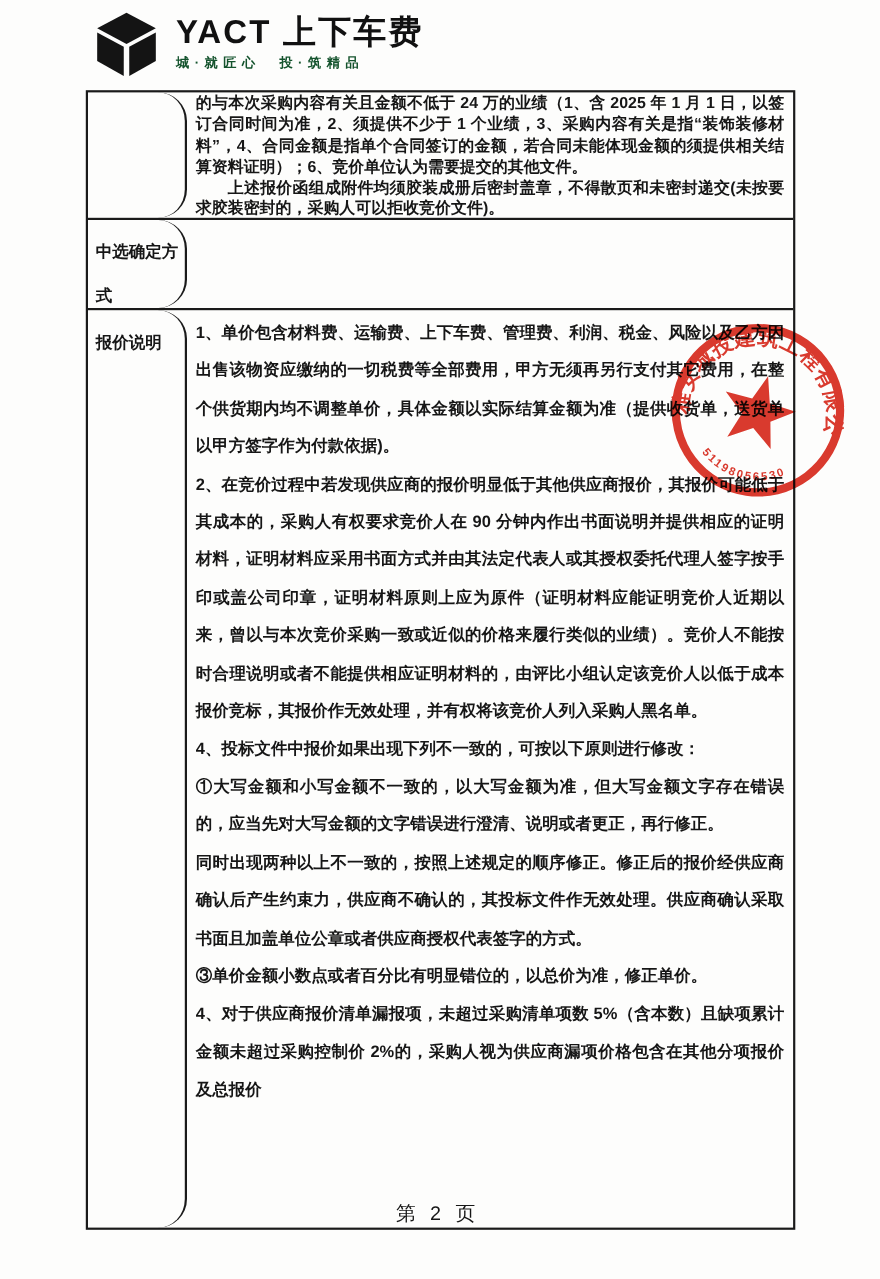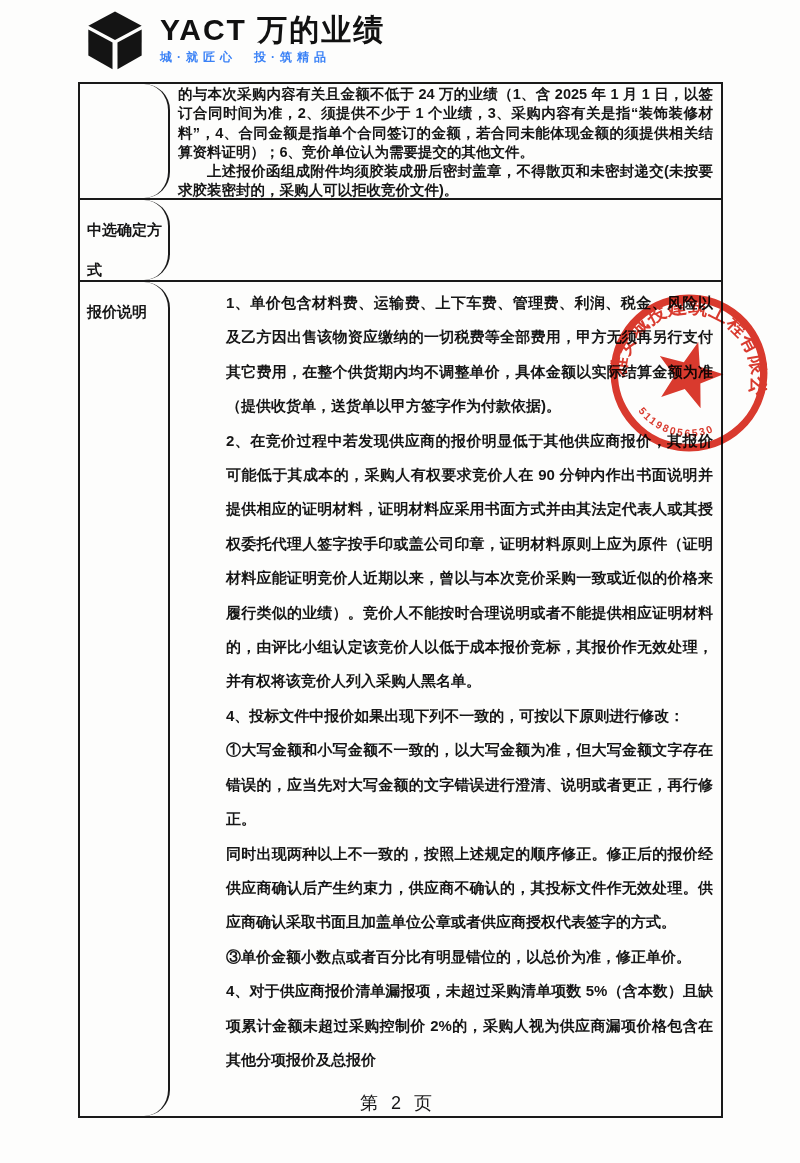--- a/index.html
+++ b/index.html
@@ -17,21 +17,21 @@
   .letterhead { position:absolute; left:84px; top:8px; height:64px; display:flex; align-items:center; }
   .logo-cube { width:62px; height:62px; }
   .brand { margin-left:14px; }
   .brand-name {
     font-size:30px; font-weight:bold; letter-spacing:2px;
     color:#111; line-height:32px; white-space:nowrap;
   }
   .brand-tagline {
     margin-top:3px;
     font-size:12px; font-weight:bold; letter-spacing:5px;
-    color:#3b82f6; white-space:nowrap;
+    color:#14532d; white-space:nowrap;
   }
   
   .doc-table {
     position:absolute; left:78px; top:82px; width:645px;
     border:2px solid #1a1a1a;
   }
   .trow { display:flex; border-bottom:2px solid #1a1a1a; overflow:hidden; }
   .trow:last-child { border-bottom:none; }
   .tcell-label {
     width:90px; flex:0 0 90px;
@@ -43,21 +43,21 @@
   }
   .tcell-content { flex:1; padding:1px 8px 0 8px; overflow:hidden; }
   .tcell-content p {
     font-size:14.5px; font-weight:600;
     text-align:justify;
   }
   .row-1 { height:116px; }
   .row-1 .tcell-content p { line-height:19.3px; }
   .row-2 { height:82px; }
   .row-2 .tcell-content p { line-height:20.5px; }
-  .row-3 { height:834px;gap:48px; }
+  .row-3 { height:834px; }
   .row-3 .tcell-content { padding-top:4px; }
   .row-3 .tcell-content p { font-size:15px; line-height:34.4px; }
   .indent { text-indent:2em; }
   
   .stamp {
     position:absolute; left:606px; top:290px;
     width:166px; height:166px;
     transform:rotate(8deg);
     mix-blend-mode:multiply;
     opacity:0.92;
@@ -75,21 +75,21 @@
 
 <div class="page">
 
   <div class="letterhead">
     <svg class="logo-cube" viewBox="0 0 100 100" aria-hidden="true">
       <polygon points="50,4 93,27 50,50 7,27" fill="#141414"></polygon>
       <polygon points="7,33 46,54 46,97 7,75" fill="#141414"></polygon>
       <polygon points="54,54 93,33 93,75 54,97" fill="#141414"></polygon>
     </svg>
     <div class="brand">
-      <div class="brand-name">YACT 万的业绩</div>
+      <div class="brand-name">YACT 上下车费</div>
       <div class="brand-tagline">城·就匠心　投·筑精品</div>
     </div>
   </div>
 
   <div class="doc-table">
 
     <div class="trow row-1">
       <div class="tcell-label"></div>
       <div class="tcell-content">
         <p>的与本次采购内容有关且金额不低于 24 万的业绩（1、含 2025 年 1 月 1 日，以签订合同时间为准，2、须提供不少于 1 个业绩，3、采购内容有关是指“装饰装修材料”，4、合同金额是指单个合同签订的金额，若合同未能体现金额的须提供相关结算资料证明）；6、竞价单位认为需要提交的其他文件。</p>

